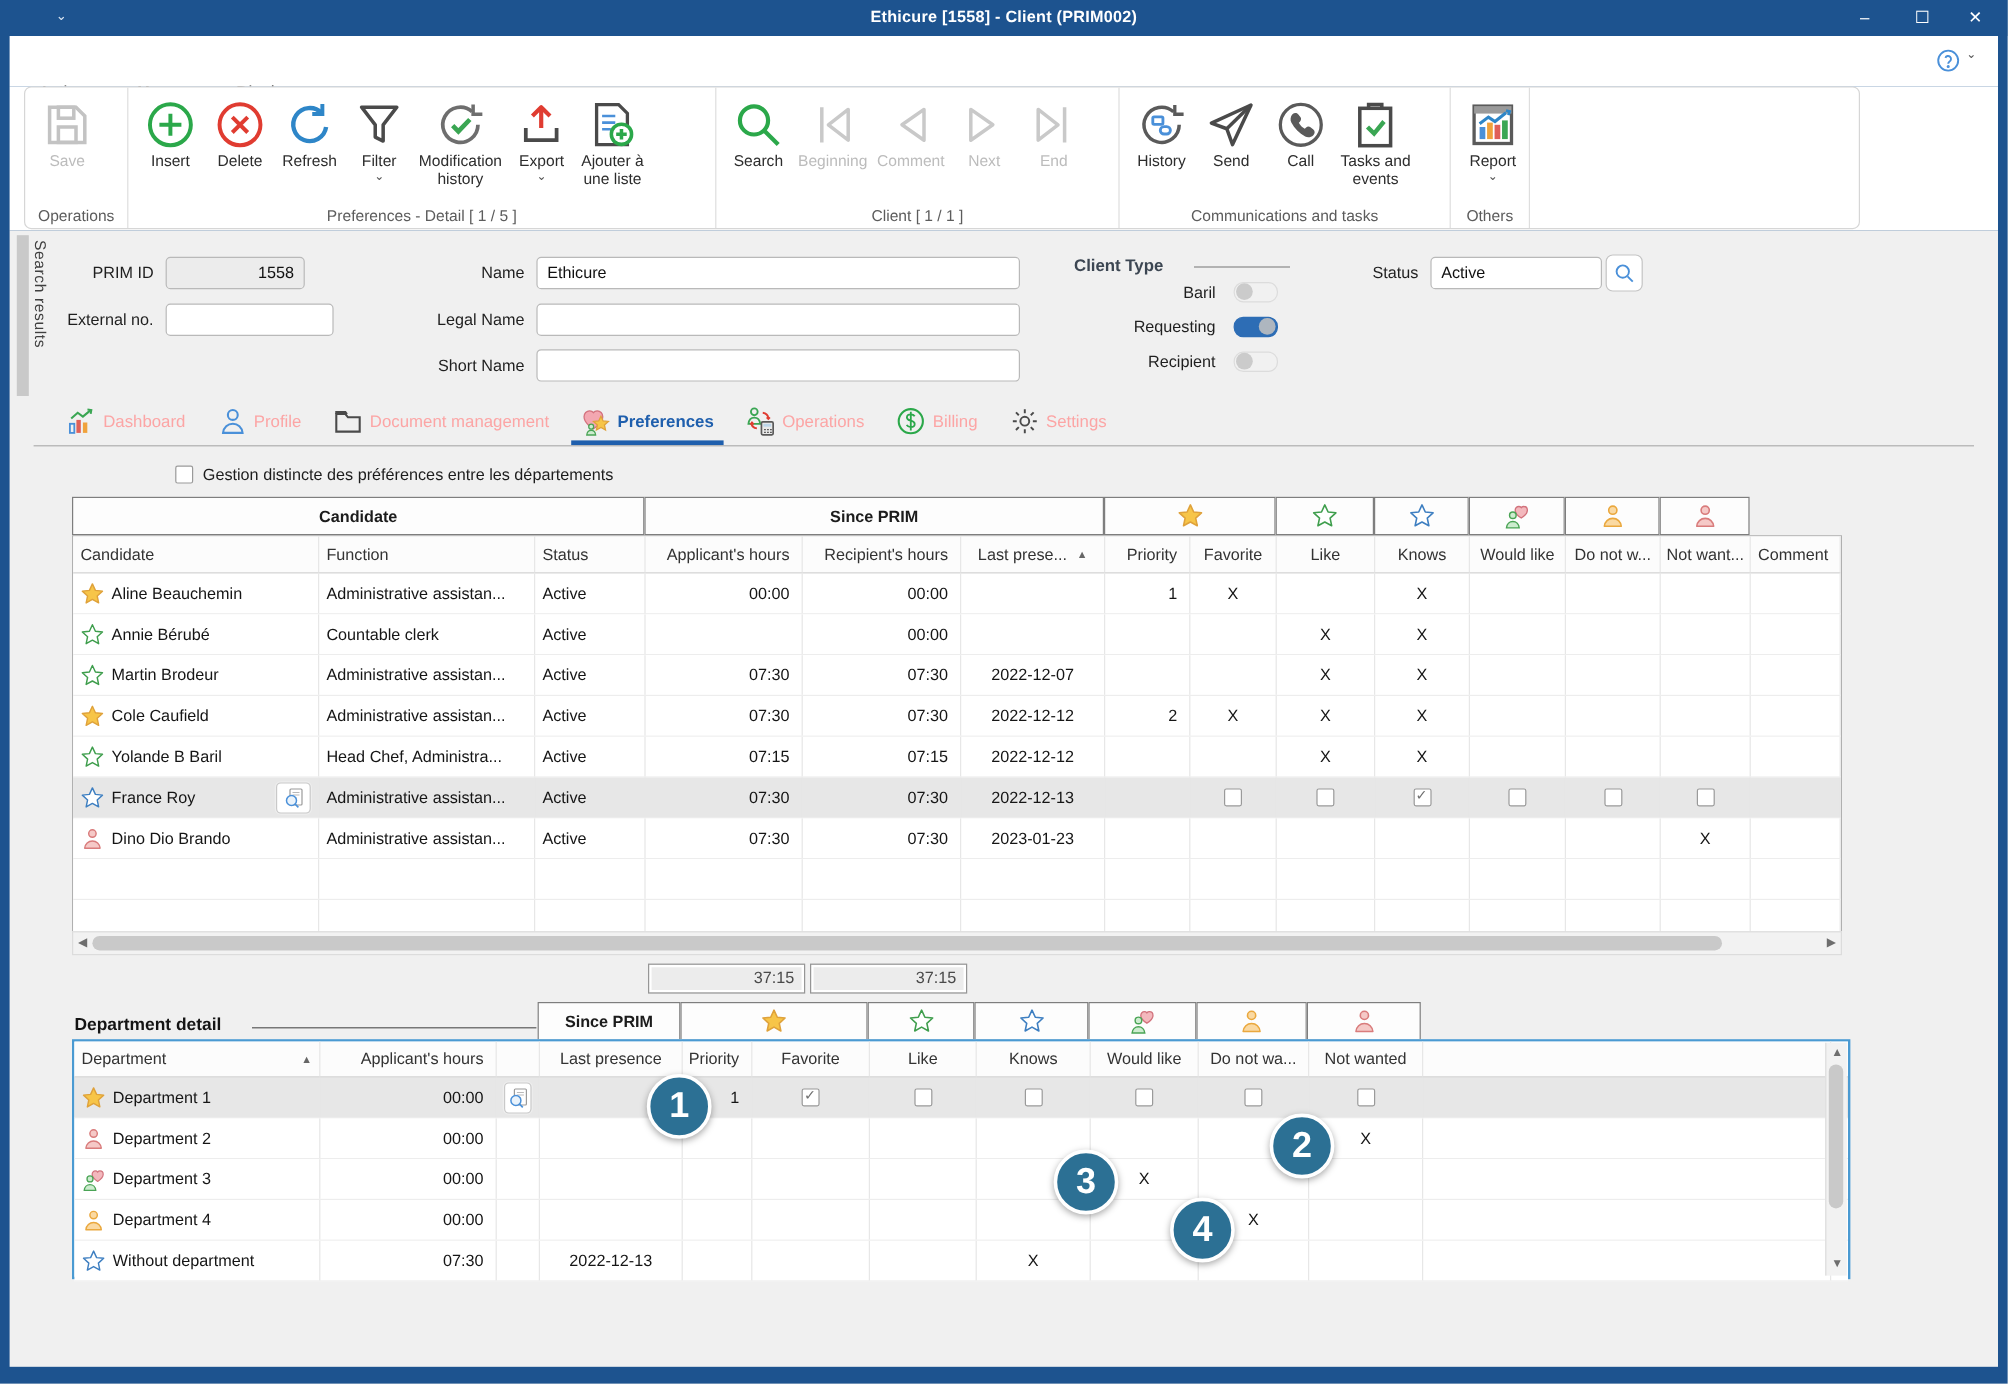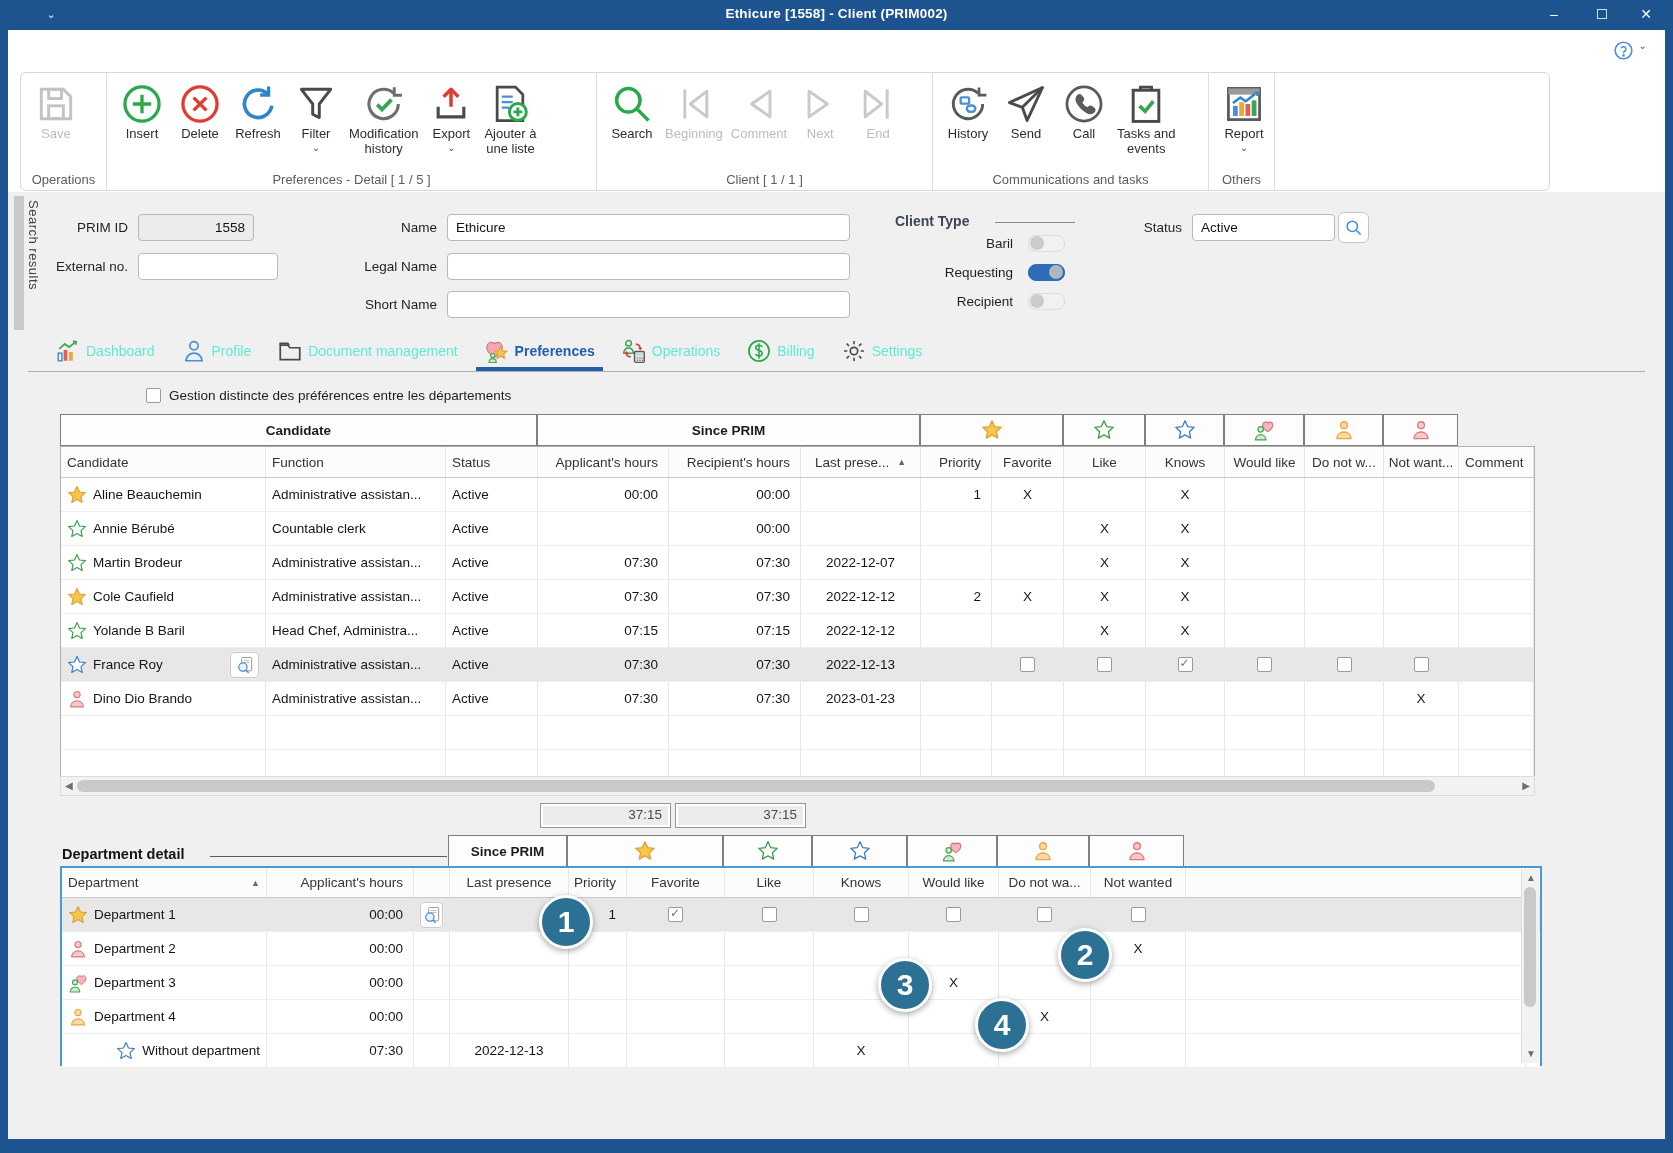--- a/index.html
+++ b/index.html
@@ -53,21 +53,21 @@
   #clienttype-label{font-size:14px;font-weight:700;color:#3c4652;}
   #clienttype-line{border-top:1px solid #8a8a8a;}
   .toggle{width:35px;height:15px;border-radius:8px;background:#f1f1f1;border:1px solid #dcdcdc;position:absolute;}
   .toggle .knob{position:absolute;top:0px;width:14px;height:14px;border-radius:50%;background:#cbcbcb;left:1px;}
   .toggle.on{background:#2d6db5;border-color:#2d6db5;}
   .toggle.on .knob{left:auto;right:1px;background:#aeb6bf;}
   #status-search{box-sizing:border-box;width:31px;height:31px;border:1px solid #c4c4c4;border-radius:6px;background:#fff;display:flex;align-items:center;justify-content:center;}
 
   
   #tabbar{left:55px;top:334px;height:34px;display:flex;align-items:center;gap:26px;}
-  .tab{display:flex;align-items:center;gap:5px;font-size:14px;color:#5eead4;position:relative;}
+  .tab{display:flex;align-items:center;gap:5px;font-size:14px;color:#fca5a5;position:relative;}
   .tab .ic{width:26px;height:26px;}
   .tab.active{color:#1f5fad;font-weight:700;}
   .tab.active::after{content:"";position:absolute;left:-8px;right:-8px;bottom:-7px;height:4px;background:#1f5fad;}
   #tabline{left:28px;top:371px;width:1617px;height:1px;background:#aeaeae;}
 
   
   .cbx{display:inline-block;box-sizing:border-box;width:15px;height:15px;border:1px solid #9a9a9a;border-radius:2px;background:#fff;position:relative;}
   .cbx.checked::after{content:"✓";position:absolute;left:1px;top:-2px;font-size:12px;color:#707070;}
   #gestion-row{left:146px;top:388px;display:flex;align-items:center;gap:8px;font-size:13.5px;color:#1c1c1c;}
 
@@ -942,21 +942,21 @@
         <div class="tcell r" style="width: 58px; flex: 0 0 58px;"></div>
         <div class="tcell c" style="width: 98px; flex: 0 0 98px;"></div>
         <div class="tcell c" style="width: 89px; flex: 0 0 89px;"></div>
         <div class="tcell c" style="width: 95px; flex: 0 0 95px;"></div>
         <div class="tcell c" style="width: 90px; flex: 0 0 90px;"></div>
         <div class="tcell c" style="width: 92px; flex: 0 0 92px;">X</div>
         <div class="tcell c" style="width: 95px; flex: 0 0 95px;"></div>
         <div class="tcell" style="width: 340px; flex: 0 0 340px;"></div>
       </div>
       <div class="trow" style="height: 33px;">
-        <div class="tcell" style="width: 205px; flex: 0 0 205px; justify-content: flex-end;">
+        <div class="tcell" style="width: 205px; flex: 0 0 205px;">
           <span class="ic" style="width:20px;height:20px">
             <svg viewBox="0 0 20 20">
               <path d="M10 1.6l2.5 5.4 5.9.6-4.4 4 1.2 5.8L10 14.5l-5.2 2.9 1.2-5.8-4.4-4 5.9-.6z" fill="#ffffff" stroke="#3e7fc1" stroke-width="1.2" stroke-linejoin="round"></path>
             </svg>
           </span>
           <span>Without department</span>
         </div>
         <div class="tcell r" style="width: 147px; flex: 0 0 147px;">07:30</div>
         <div class="tcell c" style="width: 36px; flex: 0 0 36px;"></div>
         <div class="tcell c" style="width: 119px; flex: 0 0 119px;">2022-12-13</div>

